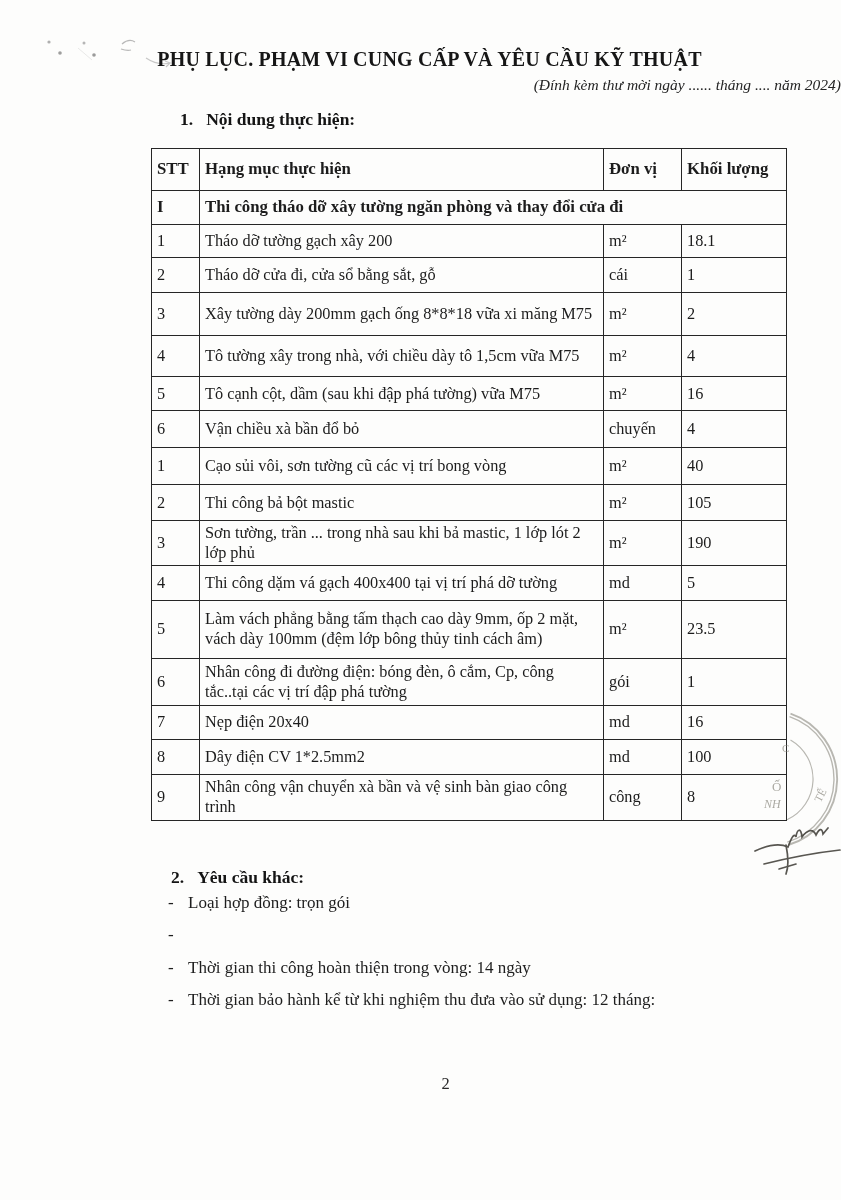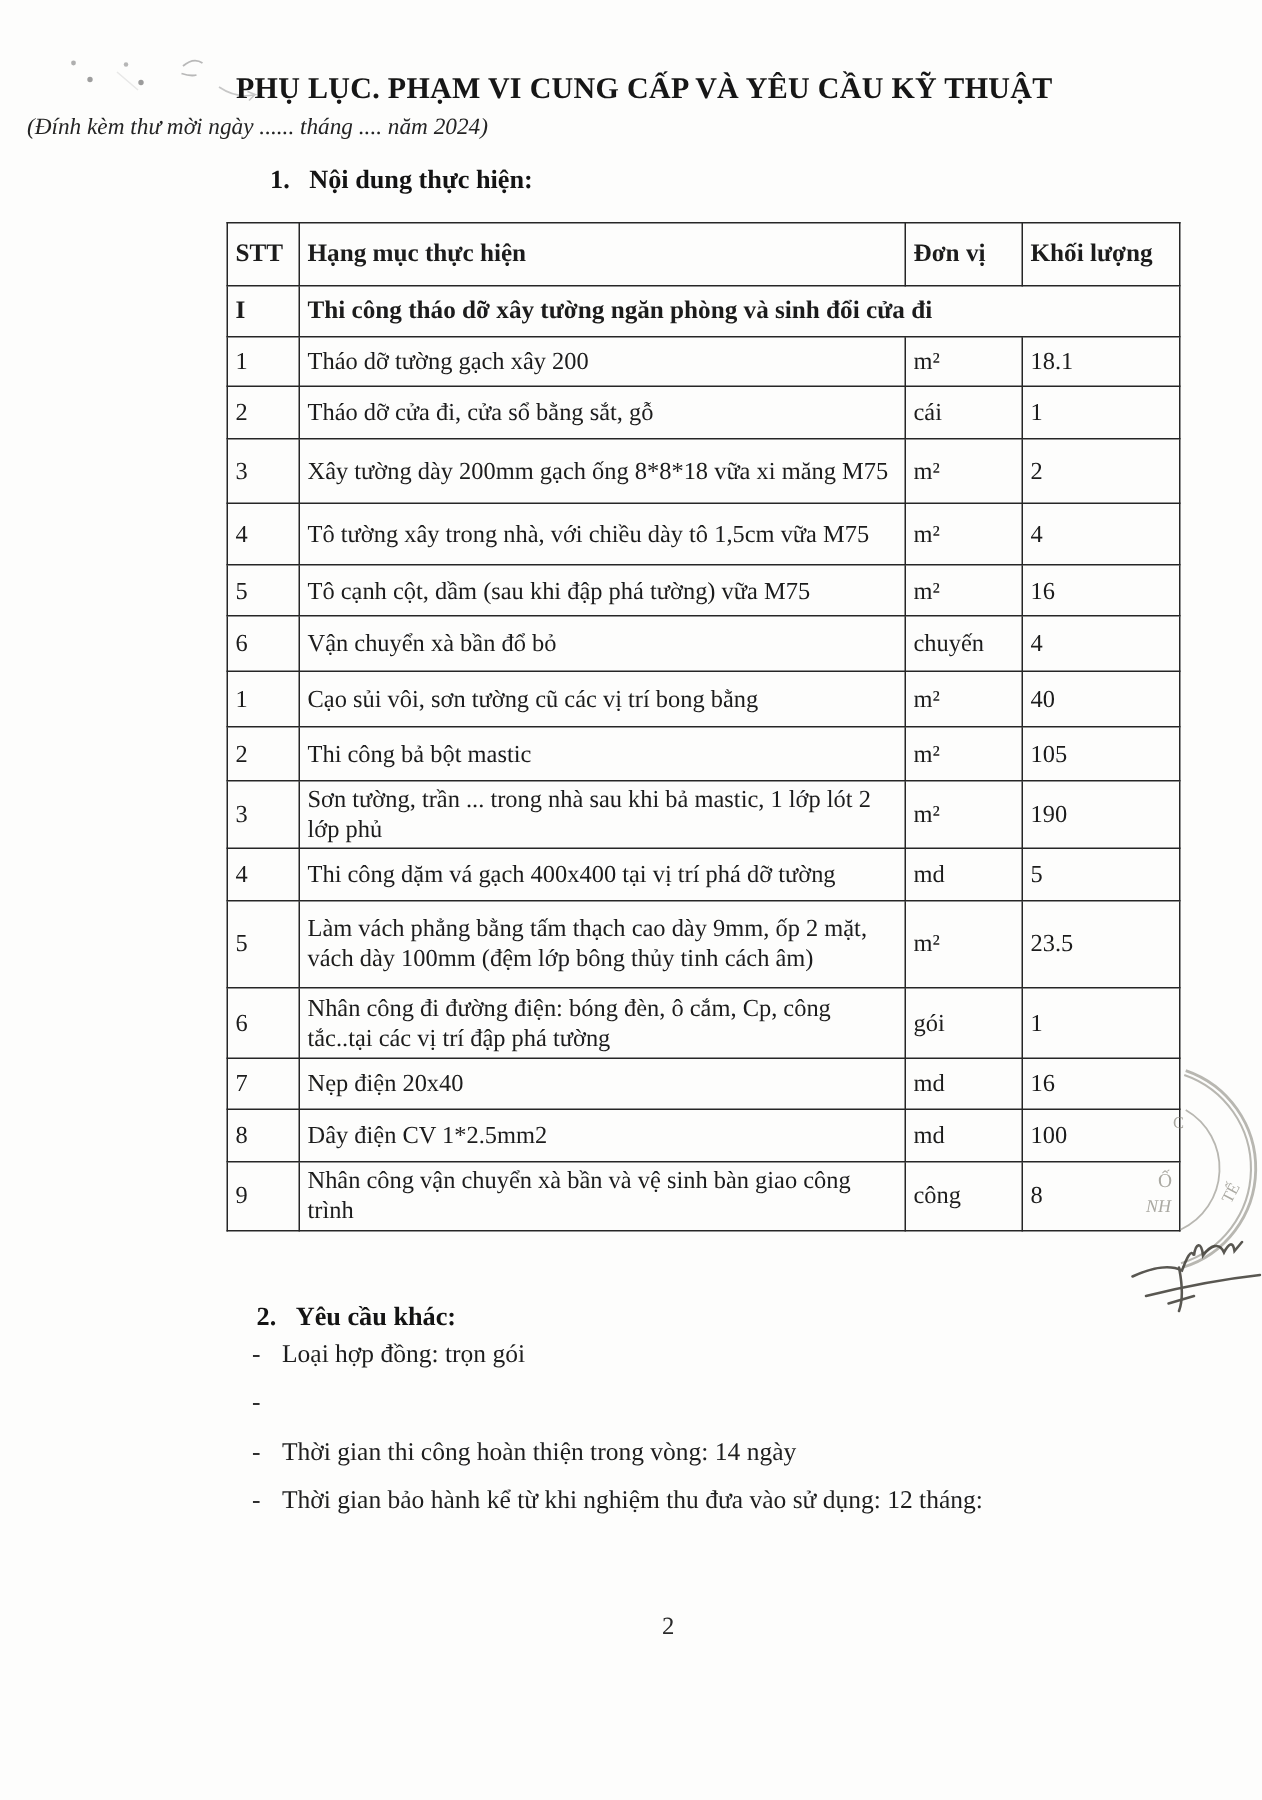--- a/index.html
+++ b/index.html
@@ -12,21 +12,21 @@
   .page{position:absolute;inset:0;margin-left:18px;}
 
   
   .doc-title{
     position:absolute;top:48px;left:0;width:100%;
     text-align:center;font-weight:bold;font-size:20px;letter-spacing:.2px;
     color:#161616;
   }
   .doc-subtitle{
     position:absolute;top:76px;left:0;width:100%;
-    text-align:left;font-style:italic;font-size:15.5px;color:#242424;
+    text-align:right;font-style:italic;font-size:15.5px;color:#242424;
   }
   .sec-heading{
     position:absolute;font-weight:bold;font-size:17.5px;color:#141414;
     display:flex;
   }
   .sec-heading .num{margin-right:13px;}
   #sec1{top:109px;left:162px;}
   #sec2{top:867px;left:153px;}
 
   
@@ -98,21 +98,21 @@
     </colgroup>
     <tbody>
         <tr style="height:42px">
       <th class="c">STT</th>
       <th class="c">Hạng mục thực hiện</th>
       <th class="c">Đơn vị</th>
       <th class="c">Khối lượng</th>
     </tr>
     <tr class="section" style="height:34px">
       <td class="c">I</td>
-      <td class="item" colspan="3">Thi công tháo dỡ xây tường ngăn phòng và sinh đổi cửa đi</td>
+      <td class="item" colspan="3">Thi công tháo dỡ xây tường ngăn phòng và thay đổi cửa đi</td>
     </tr>
     <tr style="height:33px">
       <td class="c">1</td>
       <td class="item">Tháo dỡ tường gạch xây 200</td>
       <td class="c"><span>m²</span></td>
       <td class="c">18.1</td>
     </tr>
     <tr style="height:35px">
       <td class="c">2</td>
       <td class="item">Tháo dỡ cửa đi, cửa sổ bằng sắt, gỗ</td>
@@ -132,27 +132,27 @@
       <td class="c">4</td>
     </tr>
     <tr style="height:34px">
       <td class="c">5</td>
       <td class="item">Tô cạnh cột, dầm (sau khi đập phá tường) vữa M75</td>
       <td class="c">m²</td>
       <td class="c">16</td>
     </tr>
     <tr style="height:37px">
       <td class="c">6</td>
-      <td class="item">Vận chuyển xà bần đổ bỏ</td>
+      <td class="item">Vận chiều xà bần đổ bỏ</td>
       <td class="c">chuyến</td>
       <td class="c">4</td>
     </tr>
     <tr style="height:37px">
       <td class="c">1</td>
-      <td class="item">Cạo sủi vôi, sơn tường cũ các vị trí bong bằng</td>
+      <td class="item">Cạo sủi vôi, sơn tường cũ các vị trí bong vòng</td>
       <td class="c">m²</td>
       <td class="c">40</td>
     </tr>
     <tr style="height:36px">
       <td class="c">2</td>
       <td class="item">Thi công bả bột mastic</td>
       <td class="c">m²</td>
       <td class="c">105</td>
     </tr>
     <tr style="height:44px">

